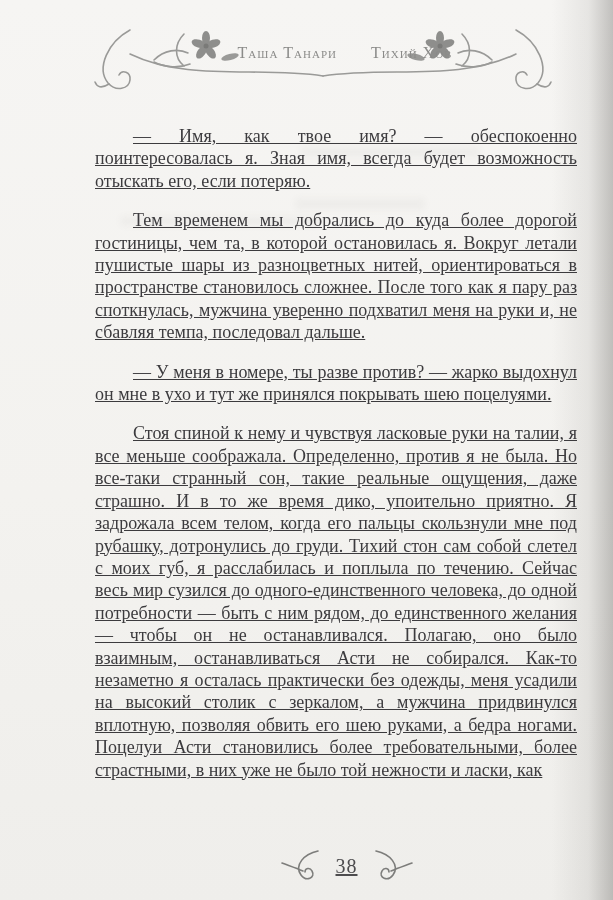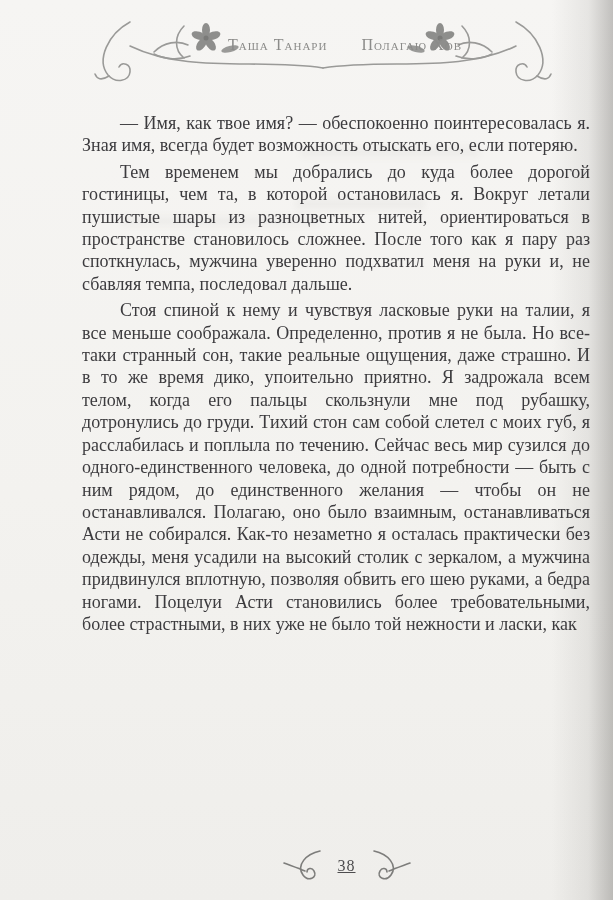--- a/index.html
+++ b/index.html
@@ -12,45 +12,45 @@
       linear-gradient(180deg, #f6f5f3 0%, #f3f2ef 55%, #efeeeb 100%);
     font-family:"Liberation Serif", serif;
   }
   
   .ghost{position:absolute;background:#8a8884;opacity:0.06;filter:blur(3px);border-radius:4px;}
   .ghost.g1{left:300px;top:146px;width:180px;height:12px;}
   .ghost.g2{left:295px;top:198px;width:130px;height:12px;}
   .ghost.g3{left:120px;top:216px;width:200px;height:10px;}
 
   
-  .header{position:absolute;left:88px;top:18px;width:470px;height:70px;}
+  .header{position:absolute;left:88px;top:26px;width:470px;height:70px;}
   .header svg{position:absolute;left:0;top:0;}
   .authors{
     position:absolute;left:50%;top:18px;transform:translateX(calc(-50% + 22px));
     display:flex;gap:34px;white-space:nowrap;
     font-variant:small-caps;letter-spacing:1px;
     font-size:16px;color:#8b8b89;
   }
 
   
   .bodytext{
     position:absolute;left:78px;top:108px;width:516px;
     font-size:18px;line-height:22.4px;color:#3c3b3e;
     text-align:justify;
   }
-  .bodytext p{margin:4px;text-indent:38px;}
+  .bodytext p{margin:17px;text-indent:38px;text-decoration:underline;}
 
   
   .footer{
     position:absolute;left:0;right:0;top:846px;height:40px;
     display:flex;align-items:center;justify-content:center;
     transform:translateX(40px);
   }
   .pagenum{
-    font-size:16px;color:#4d4c4e;margin:0 12px;letter-spacing:1px;text-decoration:underline;
+    font-size:20px;color:#4d4c4e;margin:0 12px;letter-spacing:1px;text-decoration:underline;
   }
 </style>
 </head>
 <body>
 
 <div class="page">
 
   <div class="ghost g1"></div>
   <div class="ghost g2"></div>
   <div class="ghost g3"></div>
@@ -91,27 +91,28 @@
             <ellipse cx="0" cy="-8" rx="4" ry="7" transform="rotate(216)"></ellipse>
             <ellipse cx="0" cy="-8" rx="4" ry="7" transform="rotate(288)"></ellipse>
             <circle r="2.5" fill="#7a7a78"></circle>
           </g>
           <ellipse cx="142" cy="31" rx="9" ry="3" transform="rotate(-15 142 31)" fill="#9a9a98" stroke="none"></ellipse>
         </g>
       </g>
     </svg>
     <div class="authors">
       <span>Таша Танари</span>
-      <span>Полагаю Хов</span>
+      <span>Тихий Хов</span>
     </div>
   </header>
 
   <main class="bodytext">
     <p>— Имя, как твое имя? — обеспокоенно поинтересовалась я. Зная имя, всегда будет возможность отыскать его, если потеряю.</p>
     <p>Тем временем мы добрались до куда более дорогой гостиницы, чем та, в которой остановилась я. Вокруг летали пушистые шары из разноцветных нитей, ориентироваться в пространстве становилось сложнее. После того как я пару раз споткнулась, мужчина уверенно подхватил меня на руки и, не сбавляя темпа, последовал дальше.</p>
+    <p>— У меня в номере, ты разве против? — жарко выдохнул он мне в ухо и тут же принялся покрывать шею поцелуями.</p>
     <p>Стоя спиной к нему и чувствуя ласковые руки на талии, я все меньше соображала. Определенно, против я не была. Но все-таки странный сон, такие реальные ощущения, даже страшно. И в то же время дико, упоительно приятно. Я задрожала всем телом, когда его пальцы скользнули мне под рубашку, дотронулись до груди. Тихий стон сам собой слетел с моих губ, я расслабилась и поплыла по течению. Сейчас весь мир сузился до одного-единственного человека, до одной потребности — быть с ним рядом, до единственного желания — чтобы он не останавливался. Полагаю, оно было взаимным, останавливаться Асти не собирался. Как-то незаметно я осталась практически без одежды, меня усадили на высокий столик с зеркалом, а мужчина придвинулся вплотную, позволяя обвить его шею руками, а бедра ногами. Поцелуи Асти становились более требовательными, более страстными, в них уже не было той нежности и ласки, как</p>
   </main>
 
   <footer class="footer">
     <svg width="44" height="34" viewBox="0 0 44 34">
       <g stroke="#7d7d7b" stroke-width="1.6" fill="none" stroke-linecap="round">
         <path d="M2,14 C10,17 16,19 23,22"></path>
         <path d="M38,2 C24,5 14,16 21,26 C26,33 36,29 32,22 C30,18 25,19 25,23"></path>
       </g>
     </svg>

